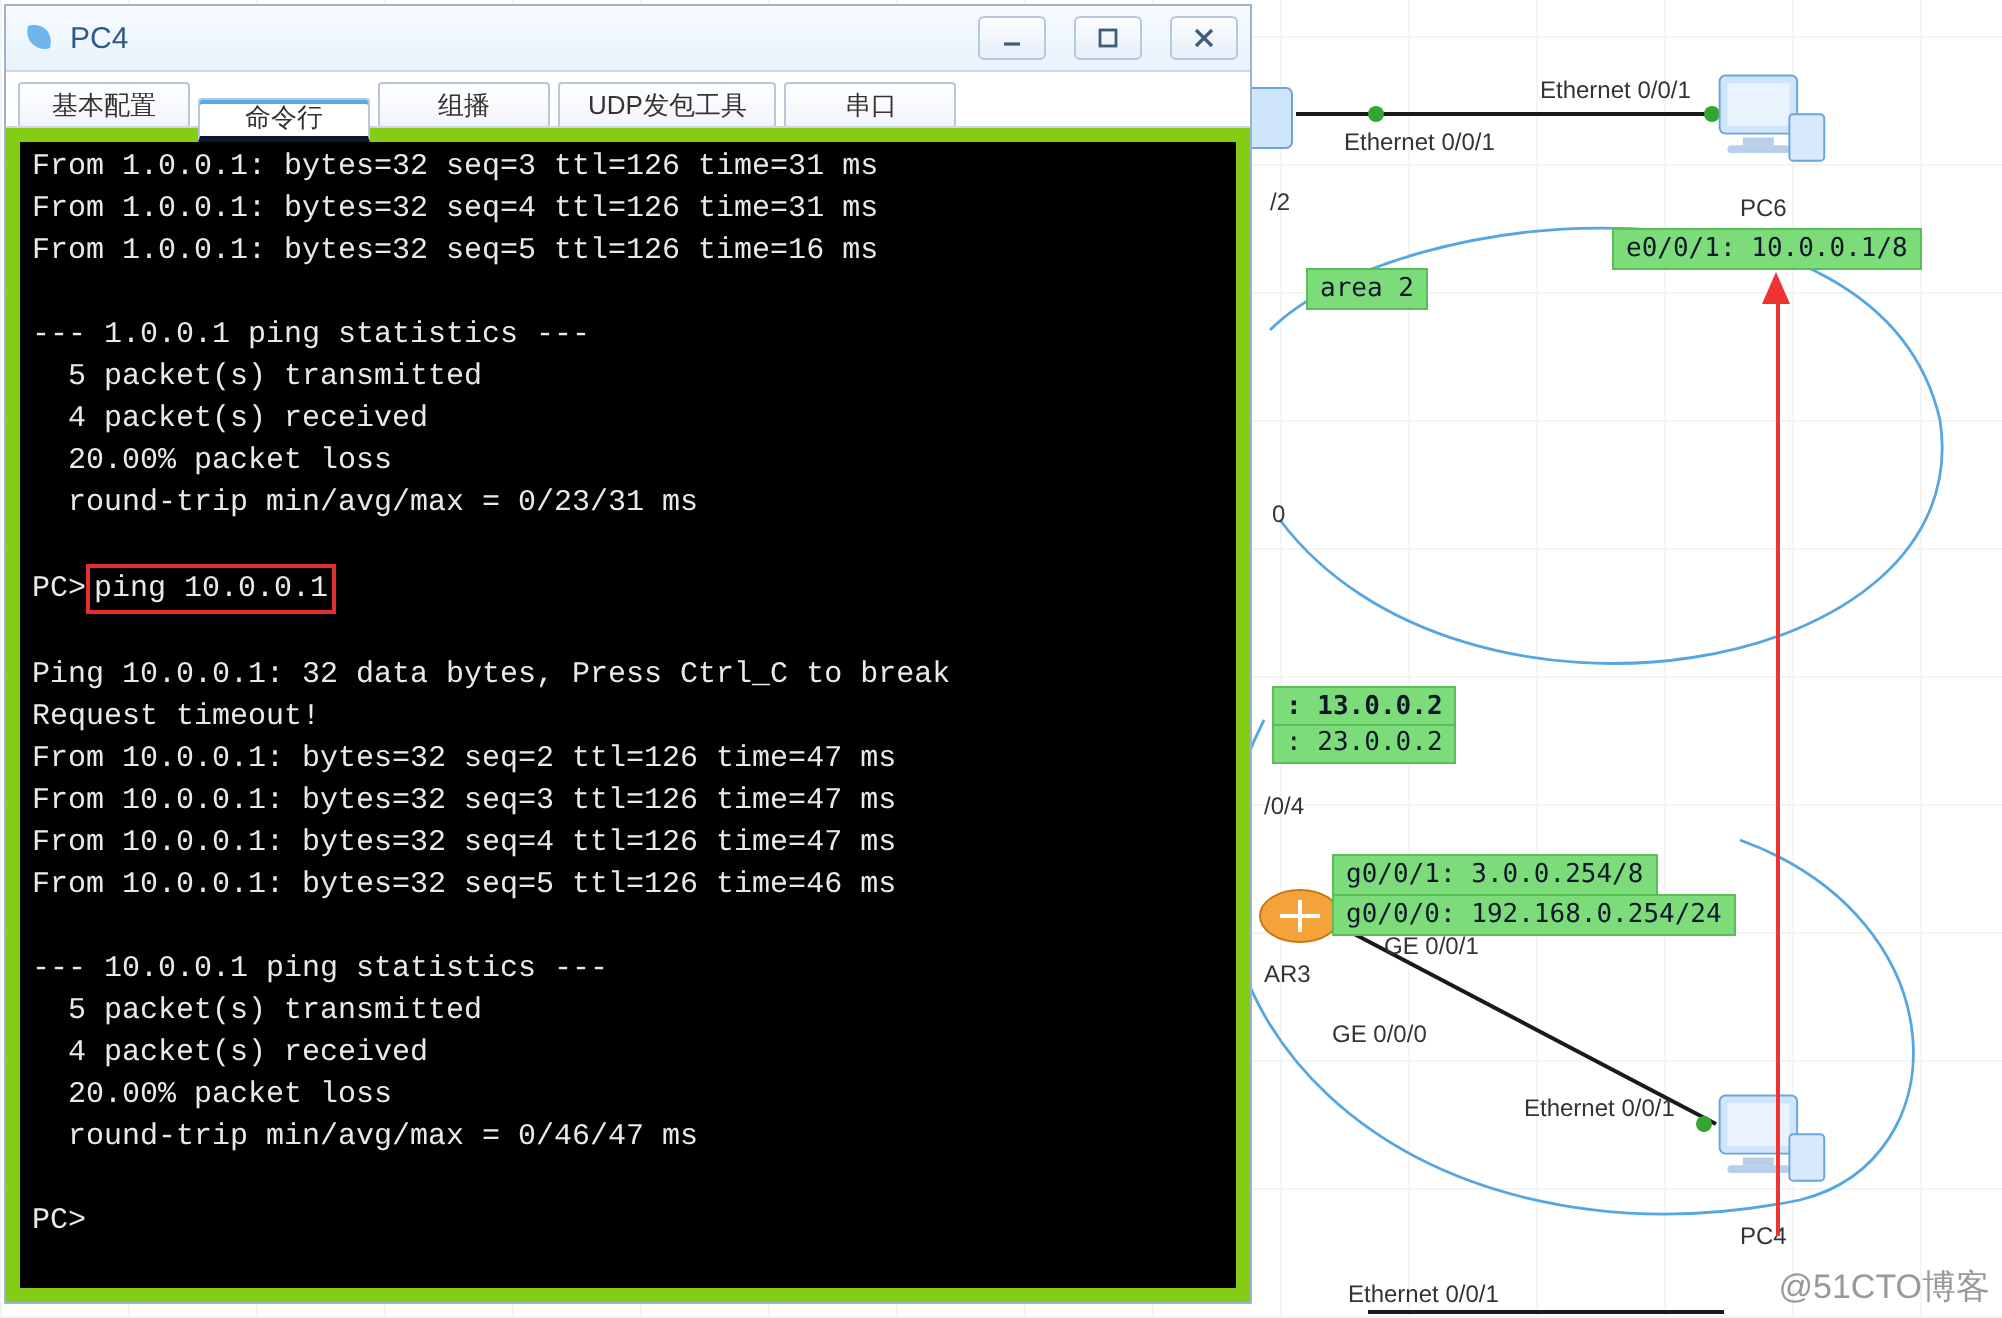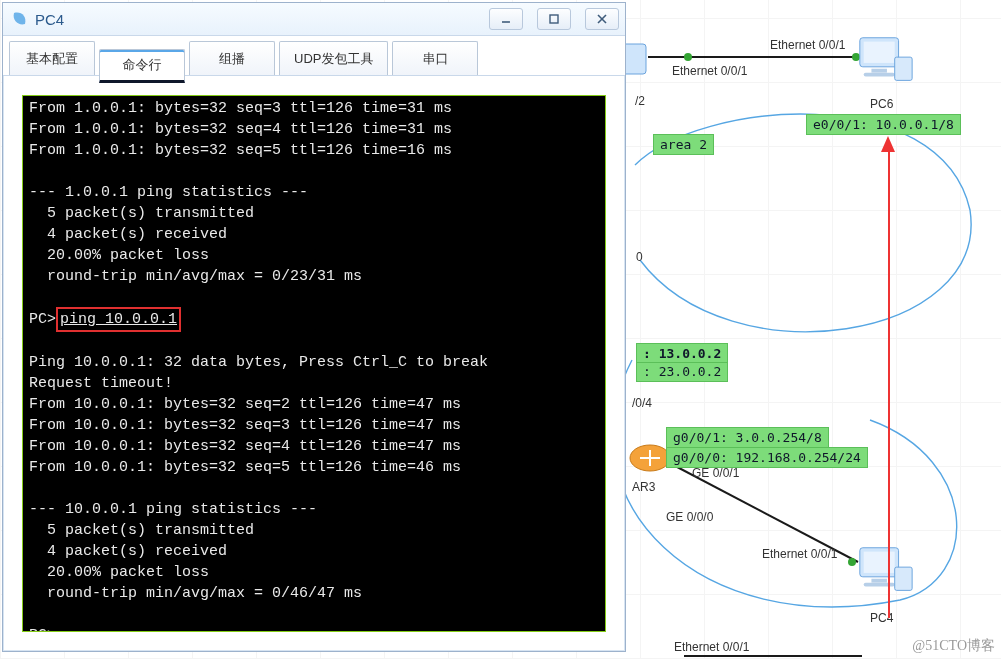--- a/index.html
+++ b/index.html
@@ -30,54 +30,54 @@
   .title-icon { width: 18px; height: 18px; }
   .winbtns { display: flex; gap: 14px; }
   .winbtn {
     width: 34px; height: 22px; border: 1px solid #b8c8dc; border-radius: 3px;
     background: linear-gradient(#fdfeff, #e6eef8); color: #3f5c7b;
     display: flex; align-items: center; justify-content: center; font-size: 13px;
   }
   .winbtn svg { width: 12px; height: 12px; }
 
   .tabbar {
-    height: 40px; display: flex; align-items: stretch; border-bottom: 1px solid #c9d8ea;
+    height: 28px; display: flex; align-items: stretch; border-bottom: 1px solid #c9d8ea;
     background: #fff; padding-left: 6px;
   }
   .tab {
     min-width: 86px; padding: 0 14px; display: flex; align-items: center; justify-content: center;
     border: 1px solid #b9c7d8; border-bottom: none; margin-right: 4px; margin-top: 5px;
     font-size: 13px; color: #333; background: linear-gradient(#fff, #f0f4fa);
     border-top-left-radius: 2px; border-top-right-radius: 2px;
   }
   .tab.active {
     background: #fff; border-bottom: 3px solid #0f172a; position: relative; top: 8px;
     box-shadow: inset 0 2px 0 #5aa7e8;
   }
 
   .term {
     flex: 1; background: #000; color: #e9e9e9; font-family: "Consolas", "Courier New", monospace;
-    font-size: 15px; line-height: 21px; padding: 2px 6px; white-space: pre; overflow: hidden; margin: 19px;
-    border: 1px solid #84cc16;
+    font-size: 15px; line-height: 21px; padding: 2px 6px; white-space: pre; overflow: hidden; margin: 0;
+    border: 7px solid #84cc16;
   }
   .term .highlight-box {
-    display: inline-block; border: 2px solid #e03030; padding: 0 2px; margin: -1px 0; text-decoration: underline;
+    display: inline-block; border: 2px solid #e03030; padding: 0 2px; margin: -1px 0;
   }
 
   
   .green-tag {
     position: absolute; background: #7ddc7a; color: #0f172a; font-family: "Consolas", monospace;
     font-size: 13px; padding: 2px 6px; border: 1px solid #5bbf59; white-space: nowrap;
   }
   .small-label { position: absolute; font-size: 12px; color: #333; font-family: Arial, sans-serif; white-space: nowrap; }
   .pc-icon { position: absolute; width: 62px; height: 62px; }
   .router-icon { position: absolute; width: 44px; height: 44px; }
   .node-dot { position: absolute; width: 8px; height: 8px; background: #34a534; border-radius: 50%; }
 
-  .watermark { position: absolute; right: 6px; bottom: 4px; font-size: 14px; color: #999; font-family: Liberation Serif, serif; }
+  .watermark { position: absolute; right: 6px; bottom: 4px; font-size: 17px; color: #999; font-family: Liberation Sans, sans-serif; }
 
   svg.link { position: absolute; overflow: visible; }
 
   .blue-curve { stroke: #56a6e3; stroke-width: 1.4; fill: none; }
   .black-line { stroke: #1a1a1a; stroke-width: 2; fill: none; }
 
   .arrow {
     position:absolute; width:0;
   }
   .arrow-shaft { position:absolute; width:2px; background:#e33; }

